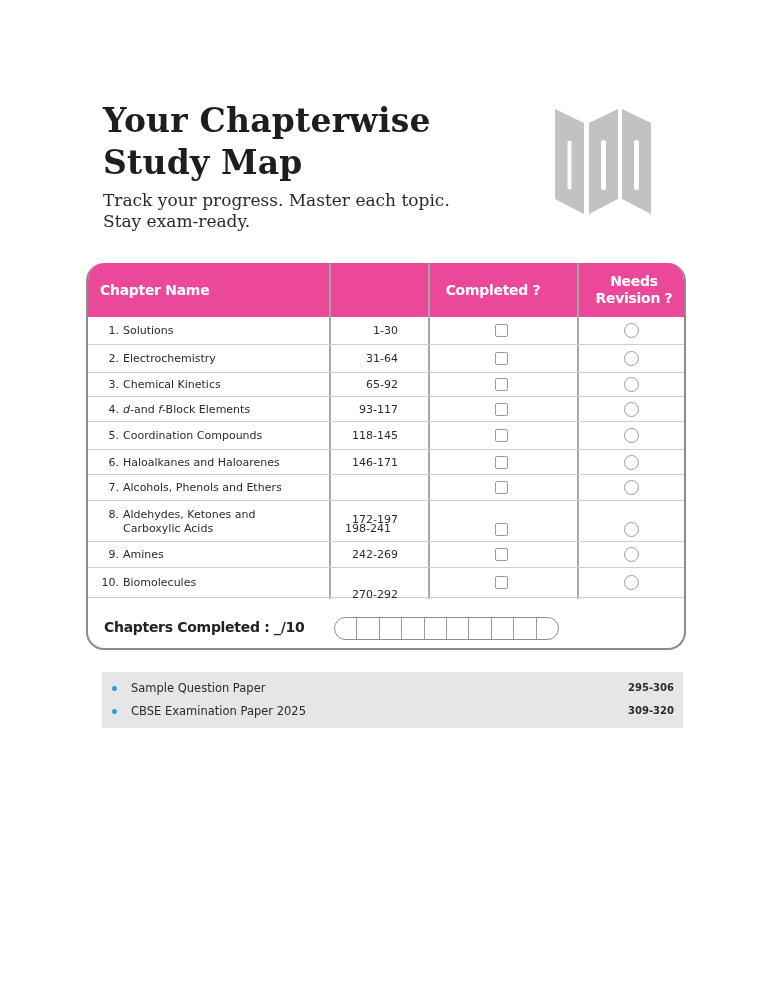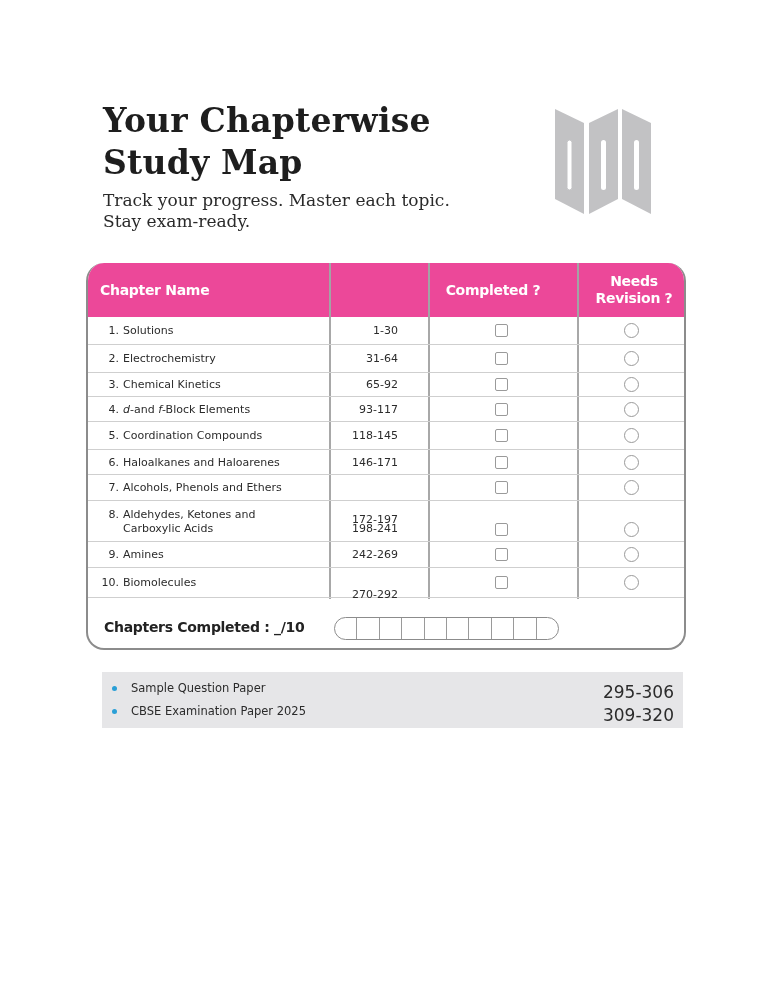--- a/index.html
+++ b/index.html
@@ -23,21 +23,21 @@
 
   .footer-label { position:absolute; left:16px; top:356px; font-family:"DejaVu Sans", sans-serif; font-weight:bold; font-size:14px; color:#222; letter-spacing:-0.3px; }
   .progress { position:absolute; left:246px; top:354px; width:225px; height:23px; border:1.3px solid #8c8c8c; border-radius:12px; box-sizing:border-box; display:flex; overflow:hidden; }
   .seg { flex:1; border-right:1px solid #9a9a9a; }
   .seg:last-child { border-right:none; }
 
   .extras { position:absolute; left:102px; top:672px; width:581px; height:56px; background:#e6e6e8; }
   .extra-item { position:absolute; left:0; width:581px; height:22px; }
   .bullet { position:absolute; left:10px; top:8px; width:5px; height:5px; border-radius:50%; background:#2a9fd6; }
   .extra-label { position:absolute; left:29px; top:3px; font-family:"DejaVu Sans", sans-serif; font-size:11.5px; color:#2b2b2b; }
-  .extra-pages { position:absolute; right:9px; top:4px; font-family:"DejaVu Sans", sans-serif; font-size:17px; color:#2b2b2b; }
+  .extra-pages { position:absolute; right:9px; top:4px; font-family:"DejaVu Sans", sans-serif; font-size:10px; color:#2b2b2b;font-weight:bold; }
 </style>
 </head>
 <body>
 
 <h1 class="title">
   <span>Your Chapterwise</span><br>
   <span>Study Map</span>
 </h1>
 <p class="subtitle">
   <span>Track your progress. Master each topic.</span><br>
@@ -115,21 +115,21 @@
       <div class="row" style="top: 212px; height: 26px;">
         <span class="cell num" style="left: 3px; top: 6px;">7.</span>
         <span class="cell" style="left: 35px; top: 6px; line-height: 14px;">Alcohols, Phenols and Ethers</span>
         <span class="cell" style="right: 290px; top: 6px; text-align: right; margin-top: 32px;">172-197</span>
         <span class="cbox" style="left: 407px; top: 6px;"></span>
         <span class="radio" style="left: 536px; top: 5px;"></span>
       </div>
       <div class="row" style="top: 238px; height: 41px;">
         <span class="cell num" style="left: 3px; top: 7px;">8.</span>
         <span class="cell" style="left: 35px; top: 7px; line-height: 14px;"><span>Aldehydes, Ketones and</span><br><span>Carboxylic Acids</span></span>
-        <span class="cell" style="right: 290px; top: 21px; ">198-241</span>
+        <span class="cell" style="right: 297px; top: 21px; ">198-241</span>
         <span class="cbox" style="left: 407px; top: 22px;"></span>
         <span class="radio" style="left: 536px; top: 21px;"></span>
       </div>
       <div class="row" style="top: 279px; height: 26px;">
         <span class="cell num" style="left: 3px; top: 6px;">9.</span>
         <span class="cell" style="left: 35px; top: 6px; line-height: 14px;">Amines</span>
         <span class="cell" style="right: 290px; top: 6px; text-align: right;">242-269</span>
         <span class="cbox" style="left: 407px; top: 6px;"></span>
         <span class="radio" style="left: 536px; top: 5px;"></span>
       </div>

